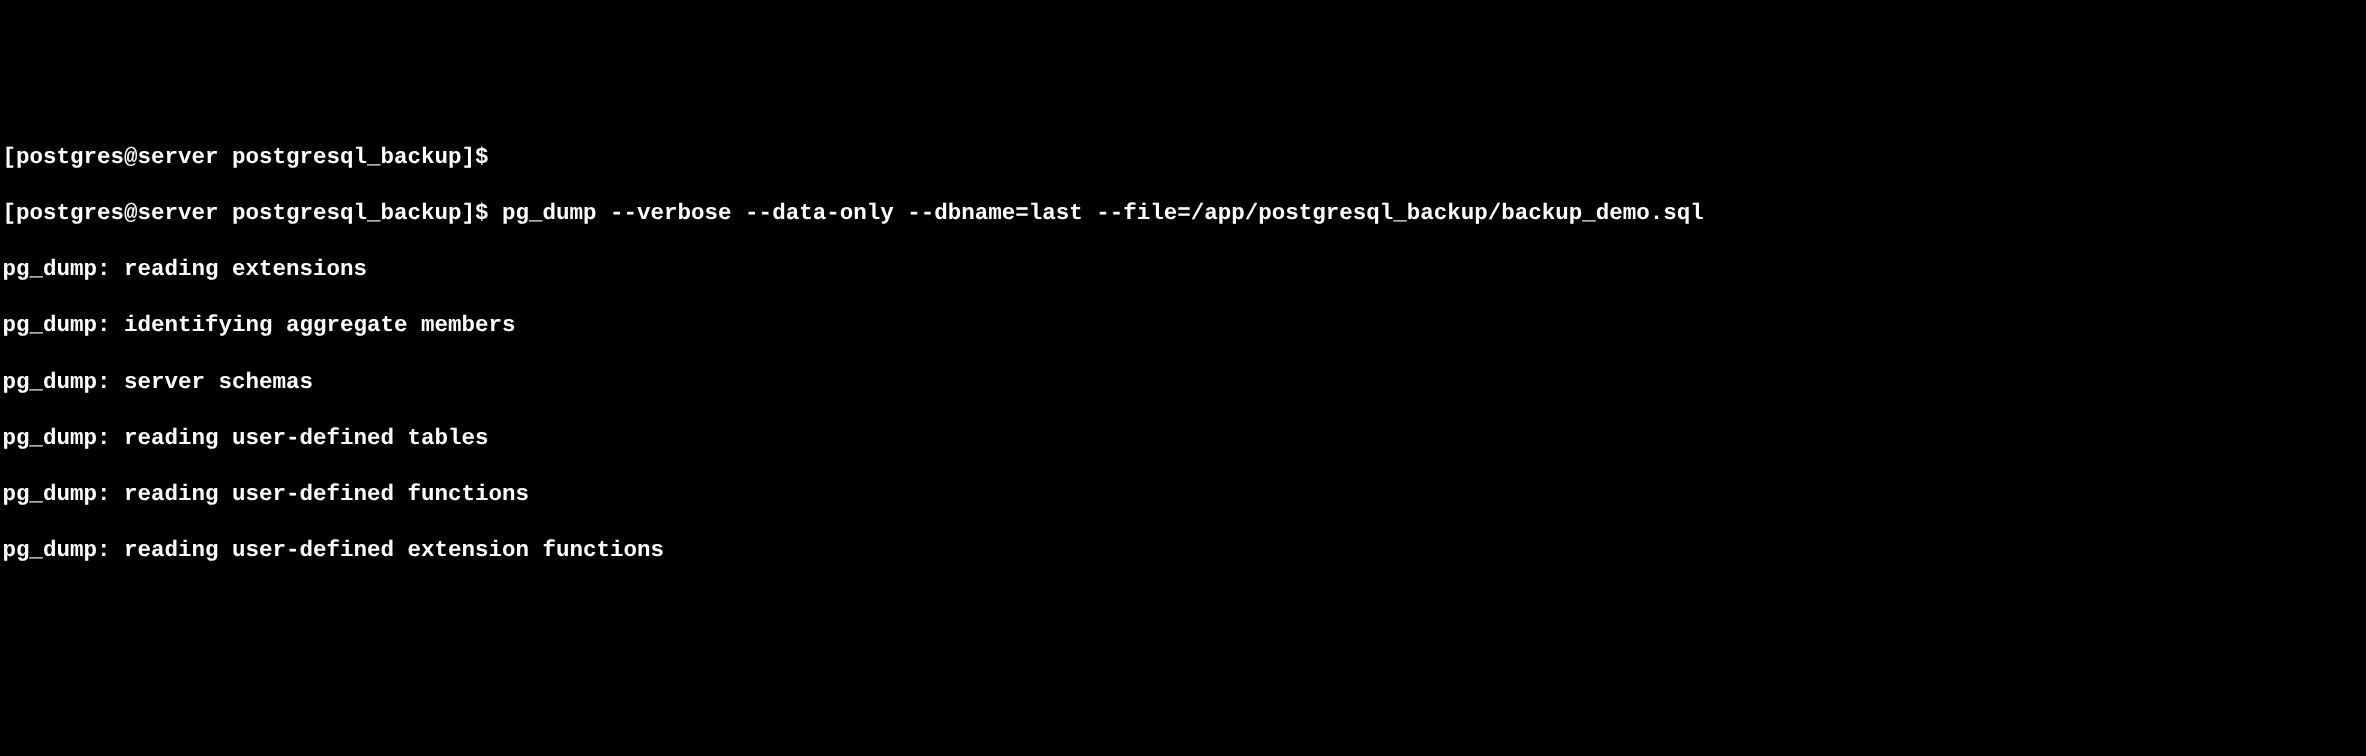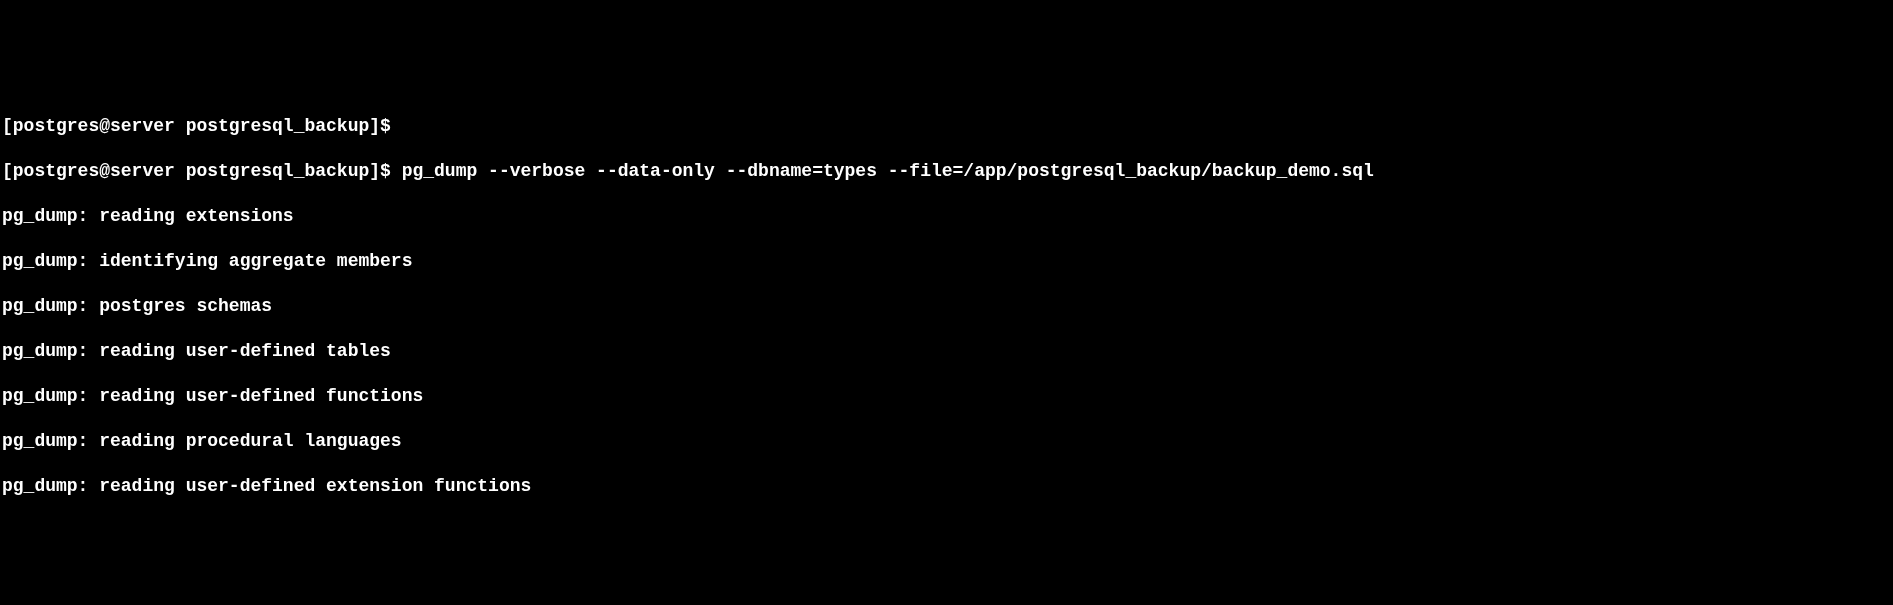--- a/index.html
+++ b/index.html
@@ -24,27 +24,26 @@
       white-space: pre;
     }
   </style>
 </head>
 <body>
 
 
 
 <div>
 <div class="terminal-line">[postgres@server postgresql_backup]$</div>
-<div class="terminal-line">[postgres@server postgresql_backup]$ pg_dump --verbose --data-only --dbname=types --file=/app/postgresql_backup/backup_demo.sql</div>
+<div class="terminal-line">[postgres@server postgresql_backup]$ pg_dump --verbose --data-only --dbname=last --file=/app/postgresql_backup/backup_demo.sql</div>
 <div class="terminal-line">pg_dump: reading extensions</div>
 <div class="terminal-line">pg_dump: identifying aggregate members</div>
-<div class="terminal-line">pg_dump: postgres schemas</div>
+<div class="terminal-line">pg_dump: server schemas</div>
 <div class="terminal-line">pg_dump: reading user-defined tables</div>
 <div class="terminal-line">pg_dump: reading user-defined functions</div>
-<div class="terminal-line">pg_dump: reading procedural languages</div>
 <div class="terminal-line">pg_dump: reading user-defined extension functions</div>
 
 
 
 
 
 
 
 
 

